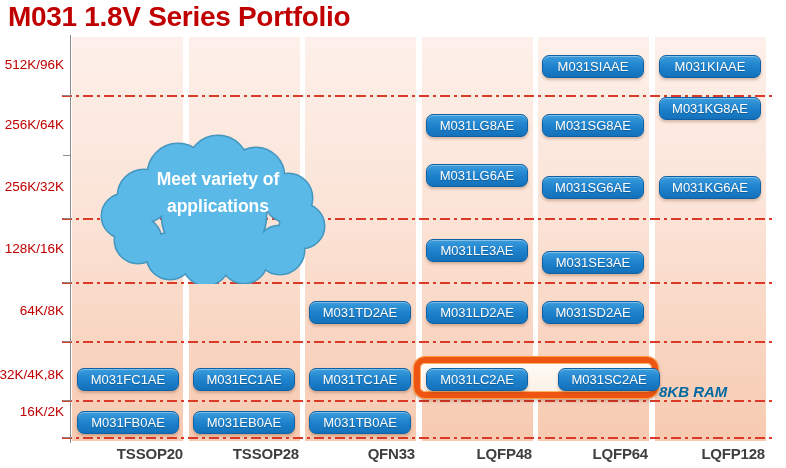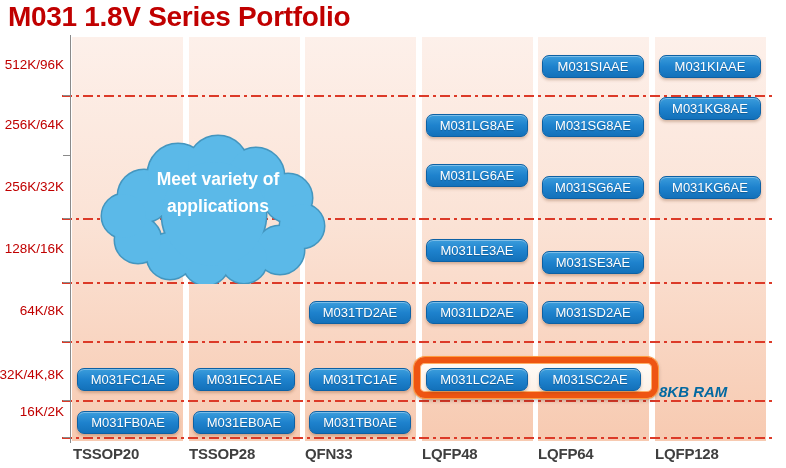--- a/index.html
+++ b/index.html
@@ -24,21 +24,21 @@
   }
   .dashline{
     position:absolute;left:62px;width:710px;height:2px;z-index:2;
     background:repeating-linear-gradient(90deg,#DC3A28 0 10px,transparent 10px 14px,#DC3A28 14px 17px,transparent 17px 21px);
   }
   .ylabel{
     position:absolute;right:722px;width:70px;text-align:right;z-index:3;
     color:#C00000;font-size:13.5px;white-space:nowrap;
   }
   .xlabel{
-    position:absolute;top:445px;width:110px;text-align:left;z-index:3;
+    position:absolute;top:445px;width:110px;text-align:right;z-index:3;
     color:#3f3f3f;font-size:15px;font-weight:bold;letter-spacing:-0.2px;
   }
   .chip{
     position:absolute;width:102px;height:23px;z-index:6;
     border-radius:7px;border:1px solid #0D61A4;box-sizing:border-box;
     background:linear-gradient(180deg,#3B9DDC 0%,#1E82CD 50%,#1371BA 100%);
     box-shadow:0 2px 3px rgba(120,60,20,0.30), inset 0 1px 0 rgba(255,255,255,0.35);
     color:#ffffff;font-size:13px;line-height:21px;text-align:center;
     text-shadow:0 1px 1px rgba(0,0,0,0.25);white-space:nowrap;
   }
@@ -124,21 +124,21 @@
       <div class="chip" style="left: 659px; top: 175.5px;">M031KG6AE</div>
       <div class="chip" style="left: 426px; top: 238.5px;">M031LE3AE</div>
       <div class="chip" style="left: 542px; top: 238.5px; margin-top: 12px;">M031SE3AE</div>
       <div class="chip" style="left: 309px; top: 300.5px;">M031TD2AE</div>
       <div class="chip" style="left: 426px; top: 300.5px;">M031LD2AE</div>
       <div class="chip" style="left: 542px; top: 300.5px;">M031SD2AE</div>
       <div class="chip" style="left: 77px; top: 367.5px;">M031FC1AE</div>
       <div class="chip" style="left: 193px; top: 367.5px;">M031EC1AE</div>
       <div class="chip" style="left: 309px; top: 367.5px;">M031TC1AE</div>
       <div class="chip" style="left: 426px; top: 367.5px;">M031LC2AE</div>
-      <div class="chip" style="left: 539px; top: 367.5px;">M031SC2AE</div>
+      <div class="chip" style="left: 558px; top: 367.5px;">M031SC2AE</div>
       <div class="chip" style="left: 77px; top: 410.5px;">M031FB0AE</div>
       <div class="chip" style="left: 193px; top: 410.5px;">M031EB0AE</div>
       <div class="chip" style="left: 309px; top: 410.5px;">M031TB0AE</div>
     </div>
 
   <div class="ram-note">8KB RAM</div>
 
   <svg class="cloud-svg" width="248" height="150" viewBox="0 0 248 150">
     <g id="cloud-strokes" stroke="#4496BF" stroke-width="3" fill="#5BB9E8">
         <circle cx="50" cy="62" r="26"></circle>

